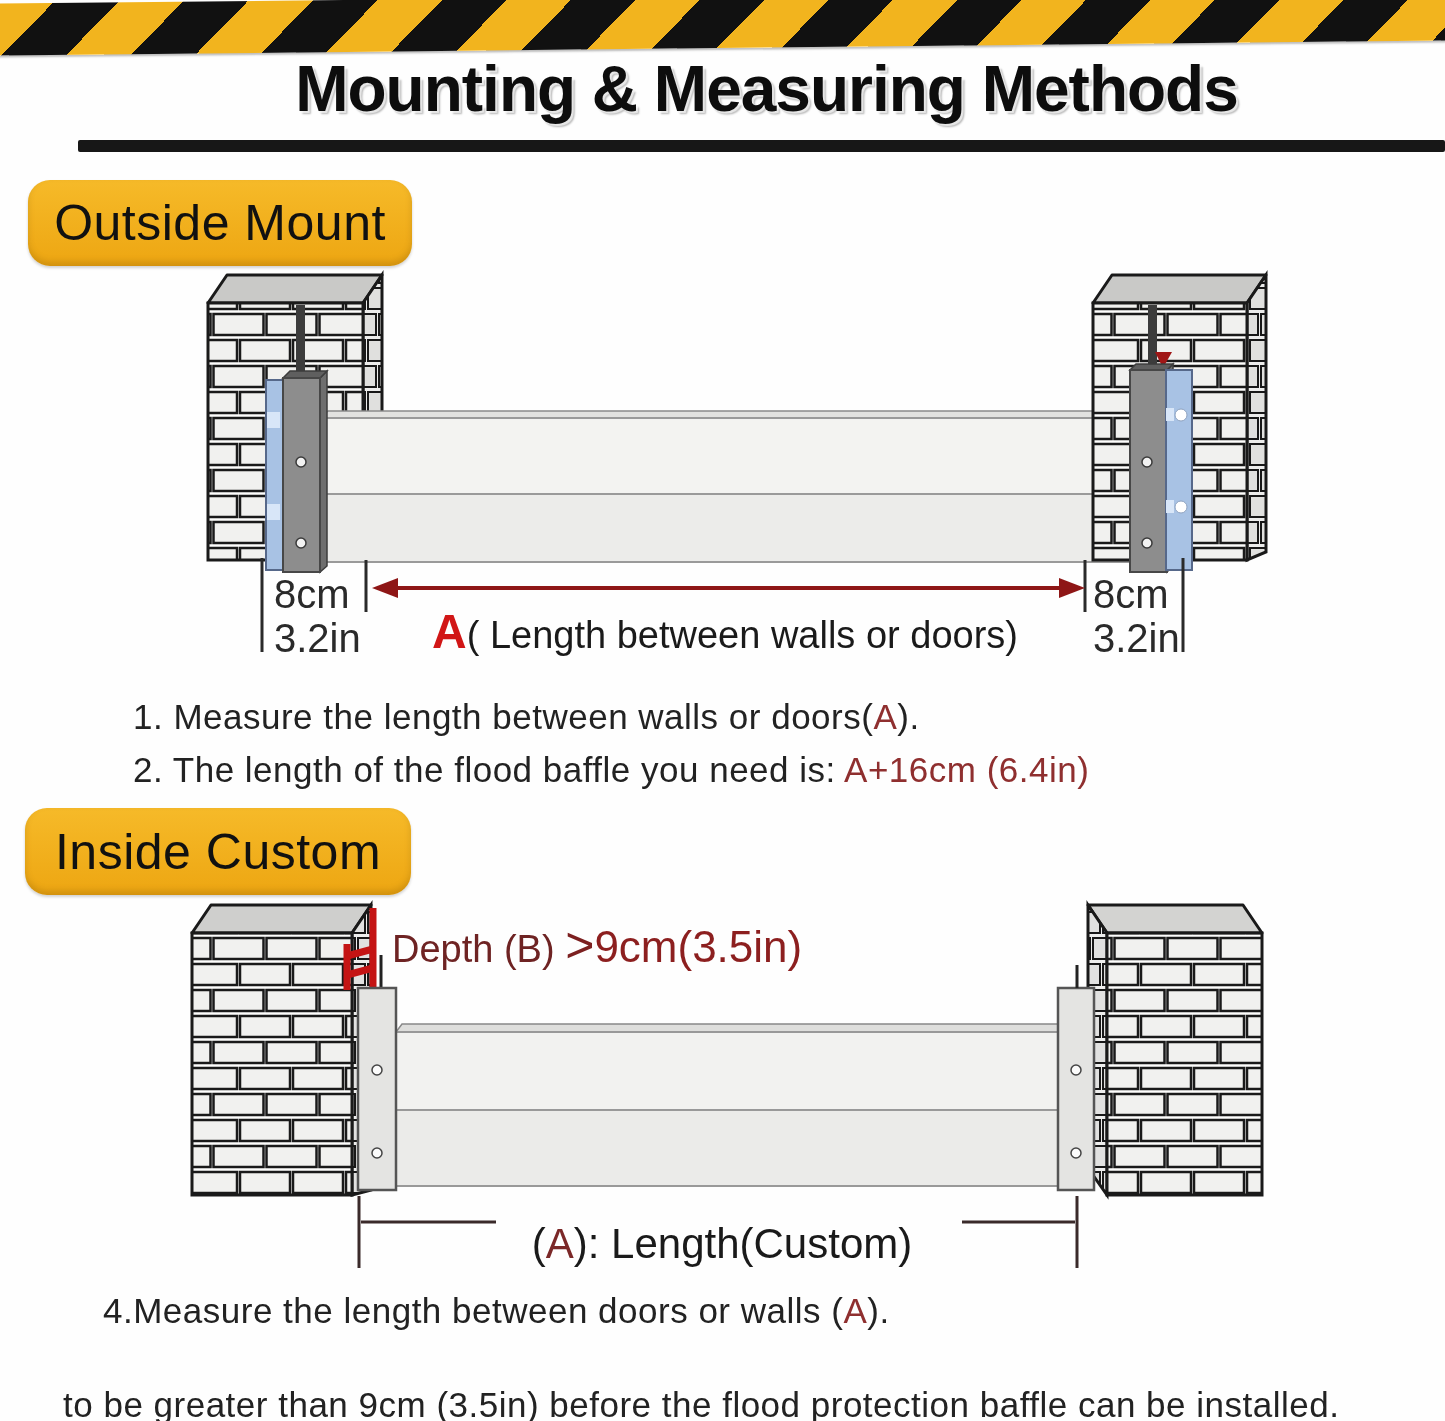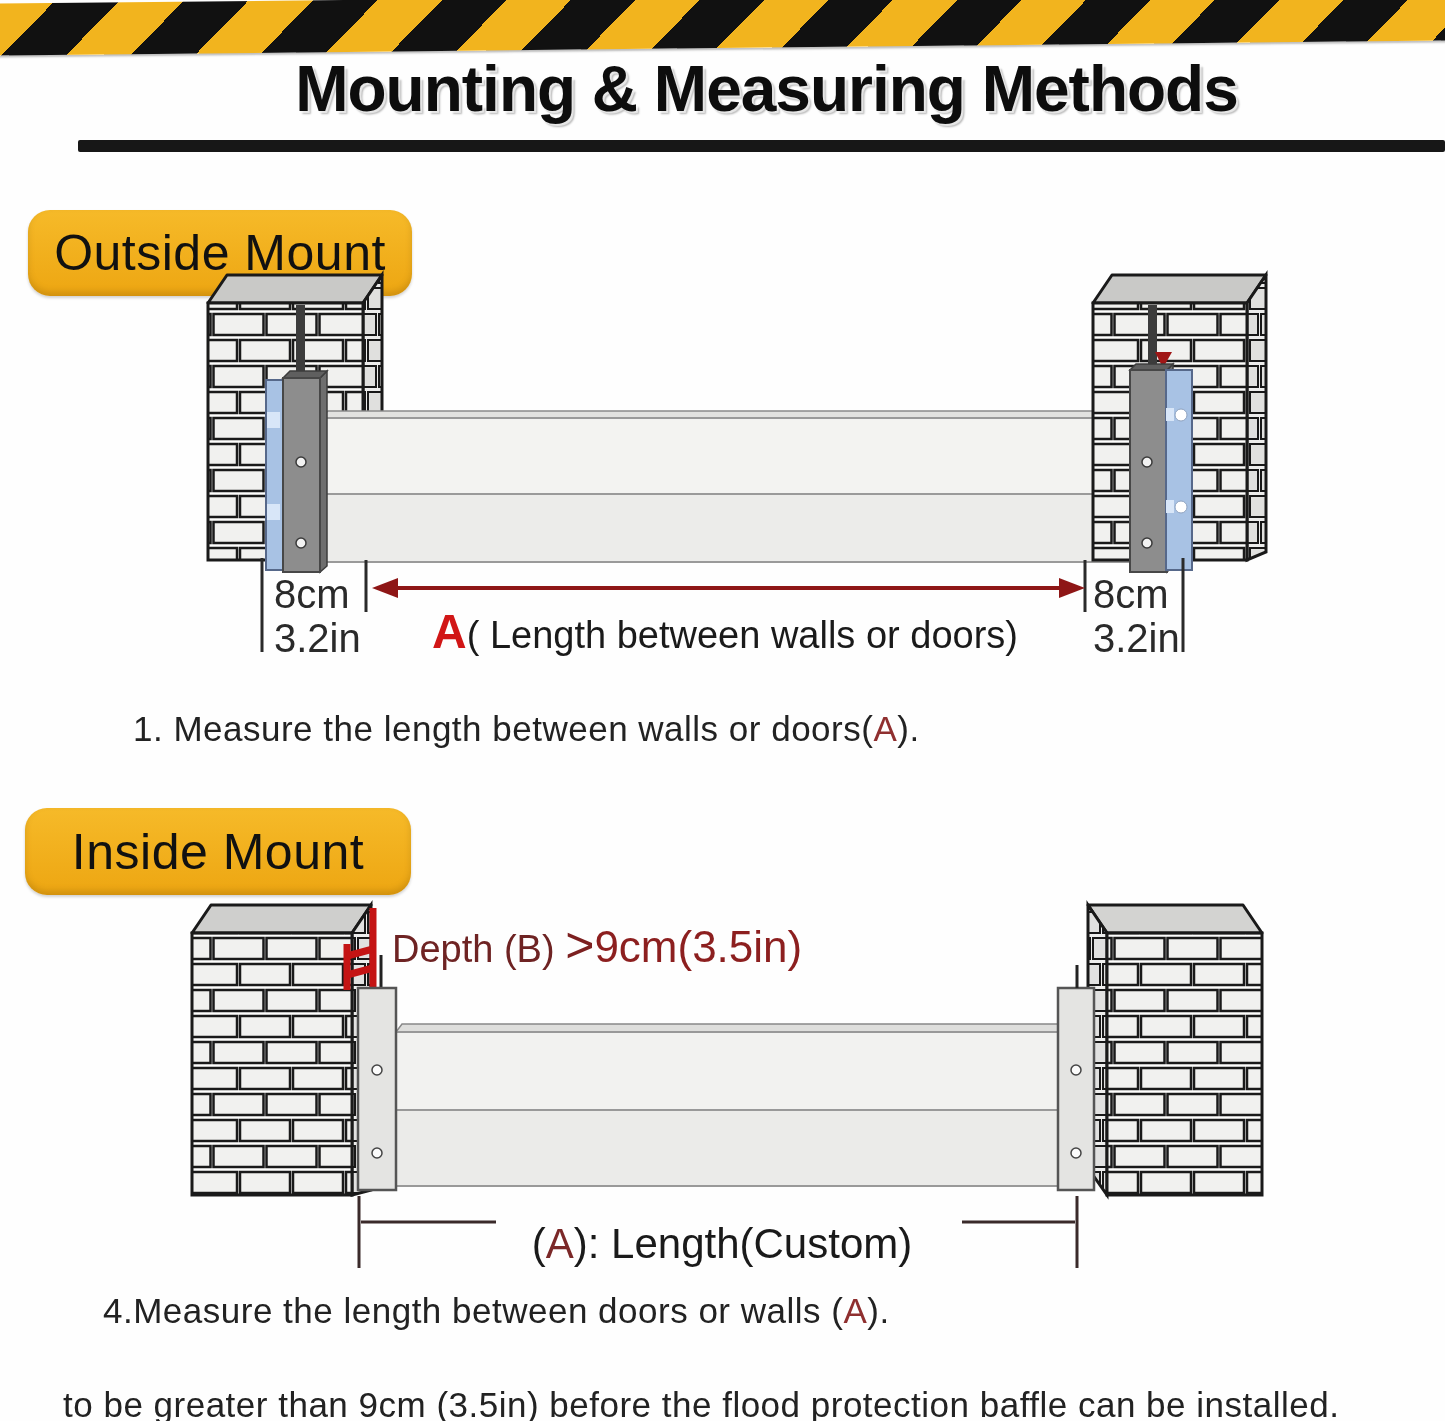--- a/index.html
+++ b/index.html
@@ -15,31 +15,31 @@
          font-size:64px;font-weight:bold;letter-spacing:-1px;color:#0d0d0d;
          text-shadow:2px 2px 1px rgba(255,255,255,.7), 3px 3px 2px rgba(0,0,0,.30);margin-left:44px;}
   .title-underline{position:absolute;left:78px;top:140px;width:1367px;height:12px;
          background:#171717;border-radius:2px;}
 
   
   .badge{position:absolute;background:linear-gradient(#f6ba29,#eda612);
          border-radius:22px;color:#111;font-size:50px;letter-spacing:.5px;
          display:flex;align-items:center;justify-content:center;
          box-shadow:inset 0 -4px 6px rgba(120,80,0,.25), 0 2px 3px rgba(0,0,0,.18);}
-  .badge-out{left:28px;top:180px;width:384px;height:86px;margin-top:30px;}
+  .badge-out{left:28px;top:180px;width:384px;height:86px;}
   .badge-in{left:25px;top:808px;width:386px;height:87px;}
 
   .diag{position:absolute;left:0;}
   #d1{top:245px;}
   #d2{top:895px;}
 
   
   .step{position:absolute;font-size:35px;letter-spacing:.5px;white-space:nowrap;color:#222;}
   .maroon{color:#8f2f2f;}
-  .s1o{left:133px;top:697px;margin-top:12px;}
+  .s1o{left:133px;top:697px;}
   .s2o{left:133px;top:750px;}
   .s1i{left:103px;top:1291px;}
   .s2ia{left:74px;top:1345px;}
   .s2ib{left:63px;top:1385px;}
 
   svg text{font-family:"Liberation Sans",sans-serif;}
 </style>
 </head>
 <body>
 
@@ -135,22 +135,23 @@
     </g>
 
     <text x="274" y="608" font-size="40" fill="#2a2a2a">8cm</text>
     <text x="274" y="652" font-size="40" fill="#2a2a2a">3.2in</text>
     <text x="1093" y="608" font-size="40" fill="#2a2a2a">8cm</text>
     <text x="1093" y="652" font-size="40" fill="#2a2a2a">3.2in</text>
     <text x="725" y="648" text-anchor="middle"><tspan font-size="48" font-weight="bold" fill="#d11616">A</tspan><tspan font-size="38" fill="#1a1a1a">( Length between walls or doors)</tspan></text>
   </svg>
 
   <div class="step s1o"><span>1. Measure the length between walls or doors(</span><span class="maroon">A</span><span>).</span></div>
-
-  <div class="badge badge-in">Inside Mount</div>
+  <div class="step s2o"><span>2. The length of the flood baffle you need is: </span><span class="maroon">A+16cm (6.4in)</span></div>
+
+  <div class="badge badge-in">Inside Custom</div>
 
   <svg id="d2" class="diag" width="1445" height="380" viewBox="0 895 1445 380">
 
     <g>
       <polygon points="192,933 352,933 371,905 211,905" fill="#cfcfcd" stroke="#1a1a1a" stroke-width="3" stroke-linejoin="round"></polygon>
       <polygon points="352,933 371,905 371,1190 352,1195" fill="url(#bks)" stroke="#1a1a1a" stroke-width="3"></polygon>
       <polygon points="352,933 371,905 371,1190 352,1195" fill="rgba(0,0,0,0.05)"></polygon>
       <rect x="192" y="933" width="160" height="262" fill="url(#bk)" stroke="#1a1a1a" stroke-width="3"></rect>
     </g>
 

